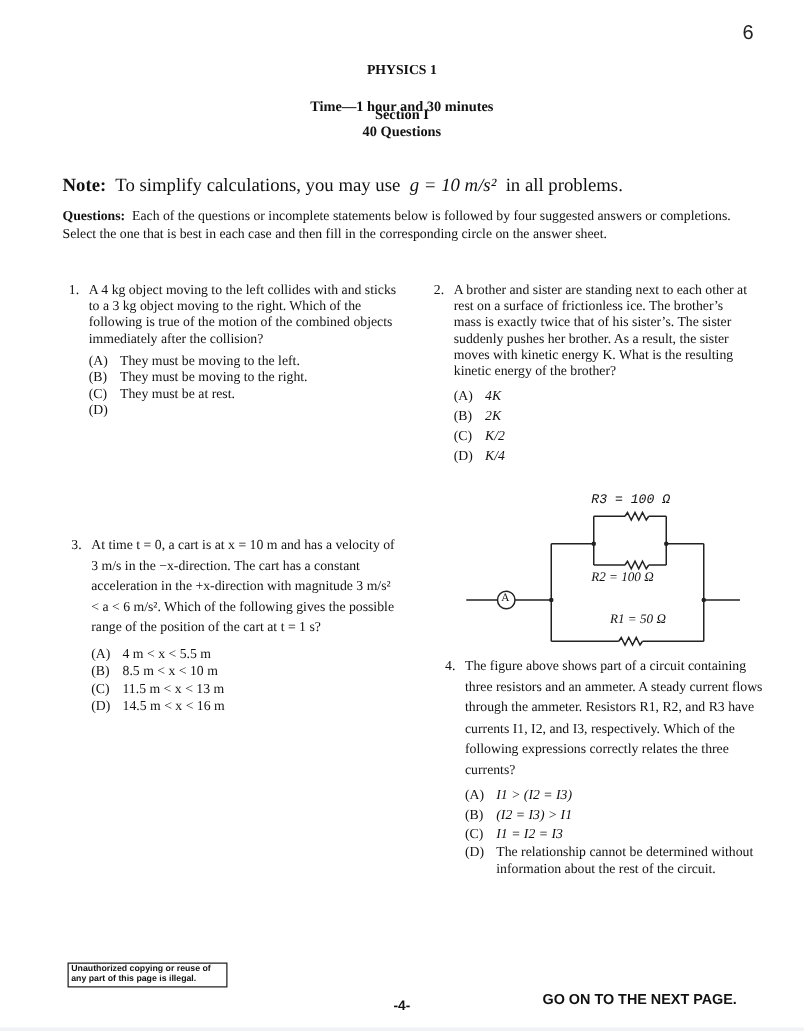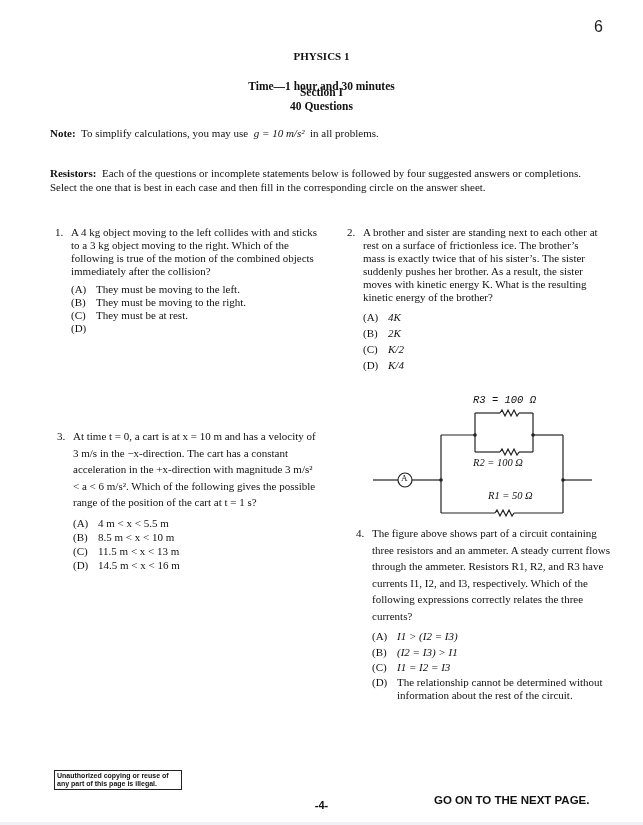--- a/index.html
+++ b/index.html
@@ -7,21 +7,21 @@
       width: 643px; height: 825px; background: #ffffff; position: relative; overflow: hidden;
       font-family: "Liberation Serif", "DejaVu Serif", serif; color: #111;
     }
     .abs { position: absolute; }
     .page-num-top { right: 40px; top: 18px; font-family: "Liberation Sans", sans-serif; font-size: 16px; color: #222; }
     .hdr { left: 0; width: 643px; text-align: center; font-weight: bold; font-size: 11.5px; }
     .hdr-title { top: 50px; font-size: 11px; }
     .hdr-sec { top: 86px; }
     .hdr-time { top: 80px; }
     .hdr-q { top: 100px; }
-    .note { left: 50px; top: 127px; font-size: 11px; }
+    .note { left: 50px; top: 141px; font-size: 15px; }
     .directions { left: 50px; top: 166px; width: 545px; font-size: 11px; line-height: 14px; }
     b.lbl { font-weight: bold; }
     .q { font-size: 11px; line-height: 13px; }
     .q .stem { position: relative; padding-left: 16px; }
     .q .stem .num { position: absolute; left: 0; top: 0; }
     .q .choices { margin-top: 5px; padding-left: 16px; }
     .q .choice { position: relative; padding-left: 25px; }
     .q .choice .ltr { position: absolute; left: 0; top: 0; }
     .q .choice + .choice { margin-top: 0px; }
     .q1 { left: 55px; top: 226px; width: 265px; }
@@ -54,21 +54,21 @@
 <div class="abs hdr hdr-q">40 Questions</div>
 
 <div class="abs note">
   <b class="lbl">Note:</b>&nbsp;
   <span>To simplify calculations, you may use</span>&nbsp;
   <i>g = 10 m/s²</i>&nbsp;
   <span>in all problems.</span>
 </div>
 
 <div class="abs directions">
-  <b class="lbl">Resistors:</b>&nbsp;
+  <b class="lbl">Questions:</b>&nbsp;
   <span>Each of the questions or incomplete statements below is followed by four suggested answers or completions. Select the one that is best in each case and then fill in the corresponding circle on the answer sheet.</span>
 </div>
 
 <div class="abs q q1">
   <div class="stem">
     <span class="num">1.</span>
     <span>A 4 kg object moving to the left collides with and sticks to a 3 kg object moving to the right. Which of the following is true of the motion of the combined objects immediately after the collision?</span>
   </div>
   <div class="choices">
     <div class="choice"><span class="ltr">(A)</span><span>They must be moving to the left.</span></div>

